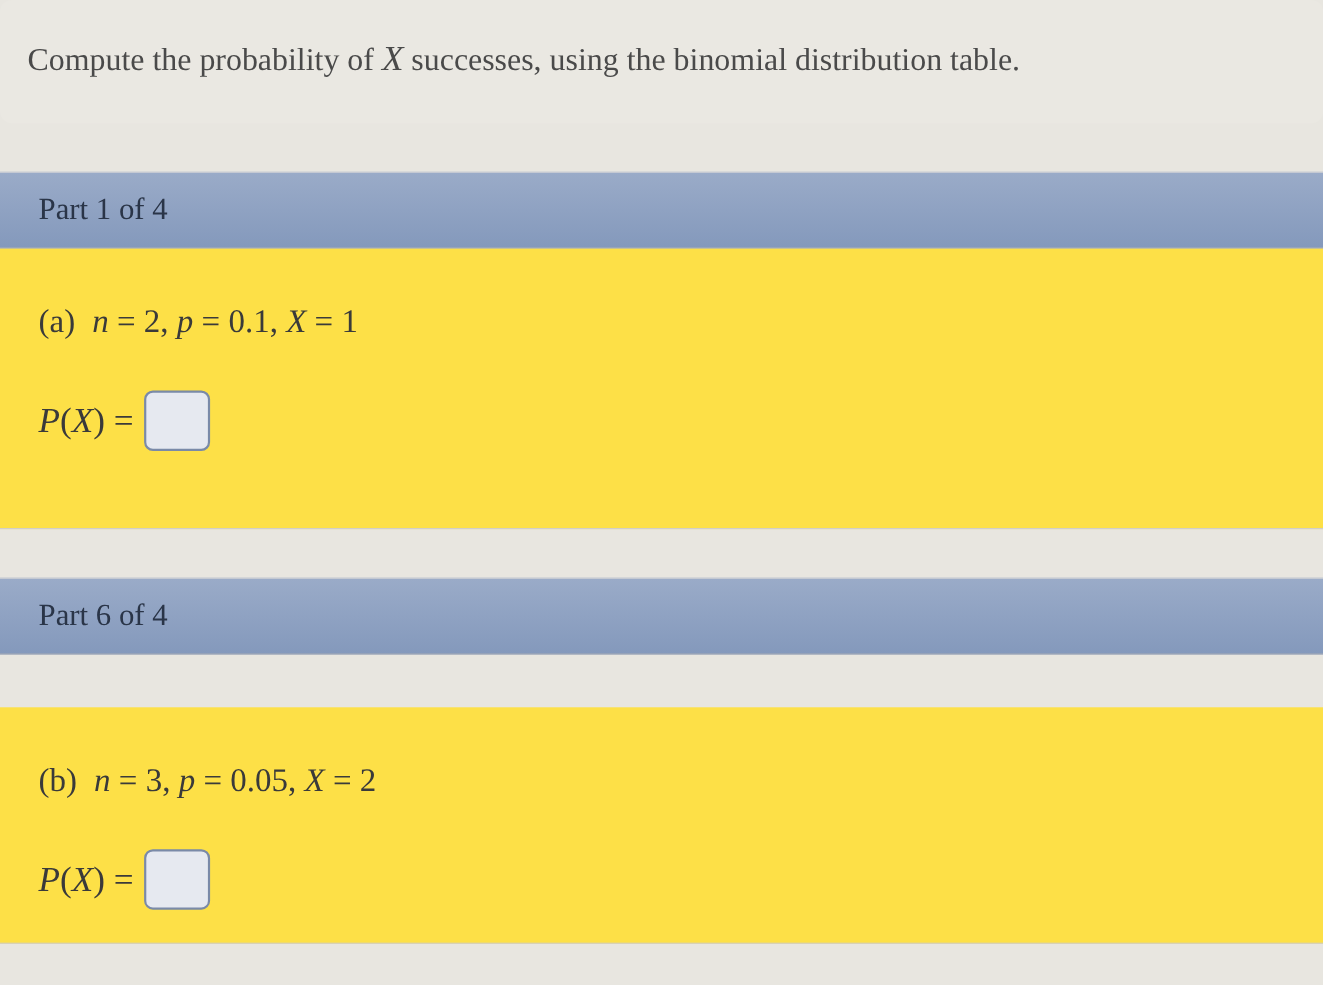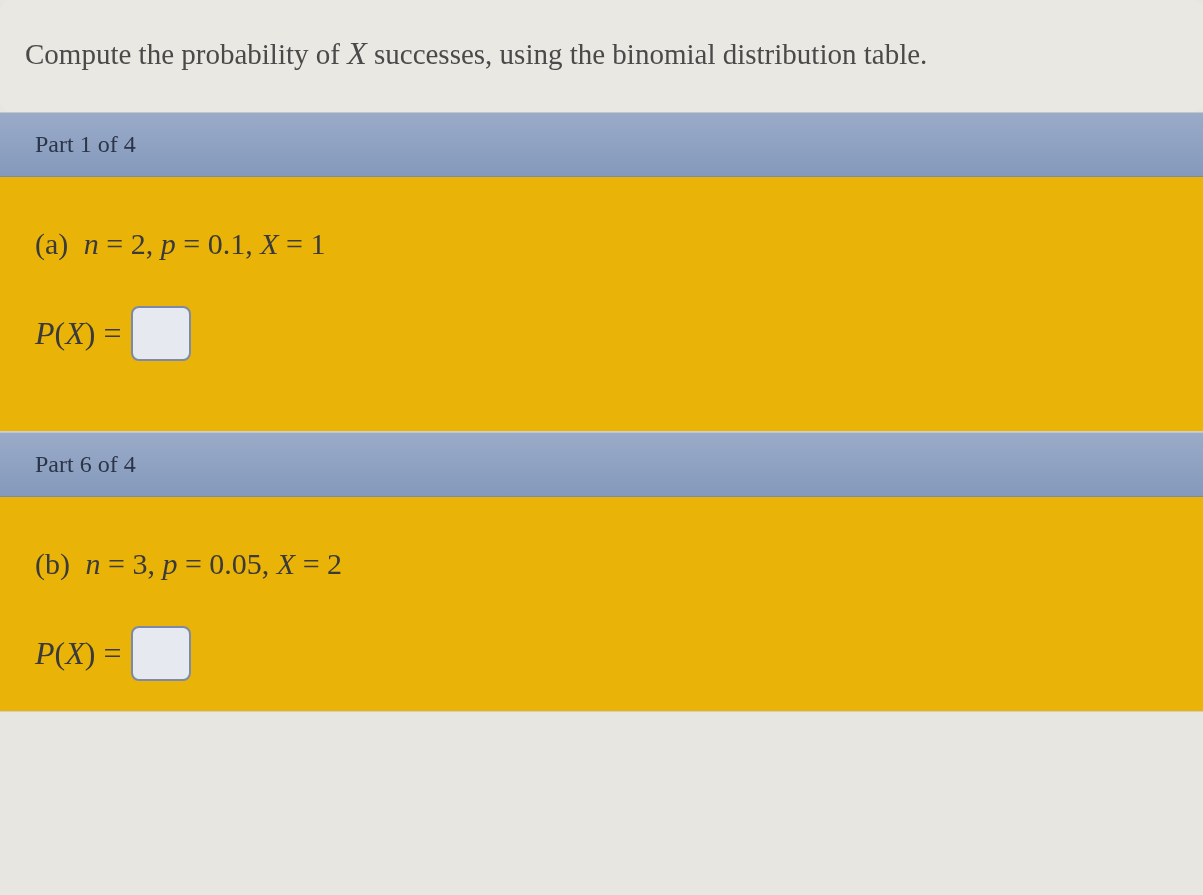--- a/index.html
+++ b/index.html
@@ -23,27 +23,28 @@
       border-radius: 11px;
     }
     .intro-text .italic-var {
       font-style: italic;
       font-family: 'Times New Roman', serif;
       font-size: 32px;
     }
     .part-header {
       background: linear-gradient(to bottom, #9aabc8 0%, #8499bc 100%);
       padding: 18px 35px;
-      font-size: 24px;
+      font-size: 28px;
       color: #2a3548;
       border-top: 1px solid #c0c5d0;
       border-bottom: 1px solid #7a8aa8;
+      margin-top: 44px;
     }
     .part-content {
-      background: #eab308;
+      background: #fde047;
       padding: 50px 35px 70px 35px;
       border-bottom: 1px solid #d0cec8;
     }
     .question-line {
       font-size: 30px;
       color: #3a3a3a;
       margin-bottom: 45px;
     }
     .question-line .label {
       margin-right: 8px;
@@ -69,20 +70,21 @@
       border: 2px solid #7a8aa8;
       border-radius: 8px;
       background: #e6e9f0;
       margin-left: 10px;
       font-size: 26px;
       text-align: center;
       font-family: inherit;
     }
     .part2-content {
       padding-bottom: 30px;
+      margin-top: 48px;
     }
   </style>
 </head>
 <body>
 
 <div class="intro-text">
   <span>Compute the probability of </span><span class="italic-var">X</span><span> successes, using the binomial distribution table.</span>
 </div>
 
 <div class="part-header">

